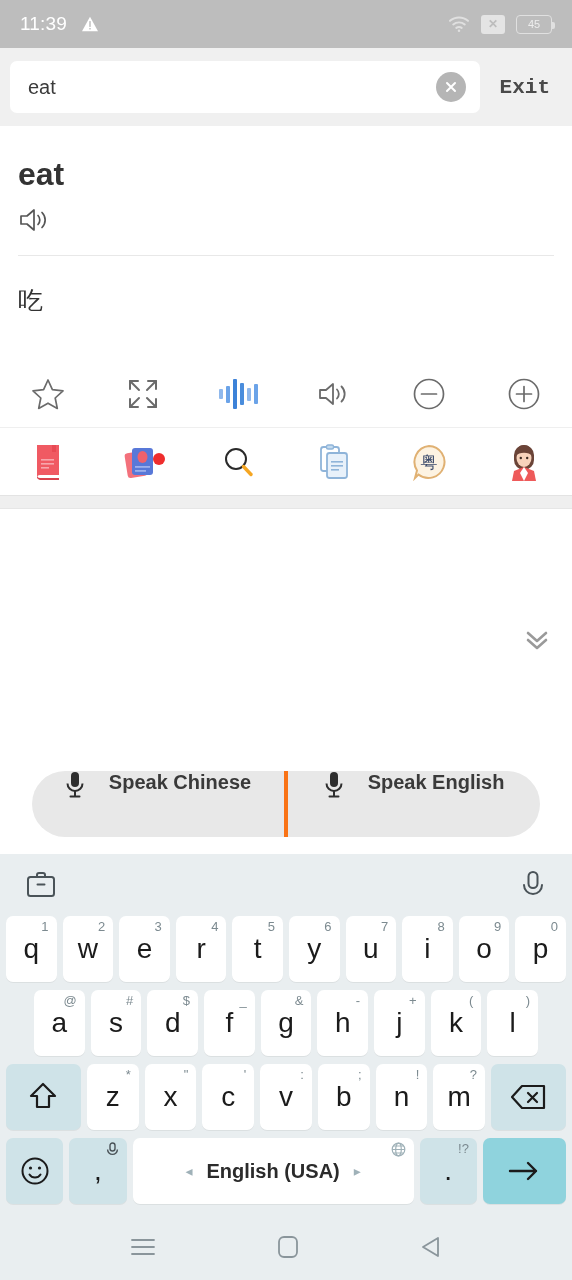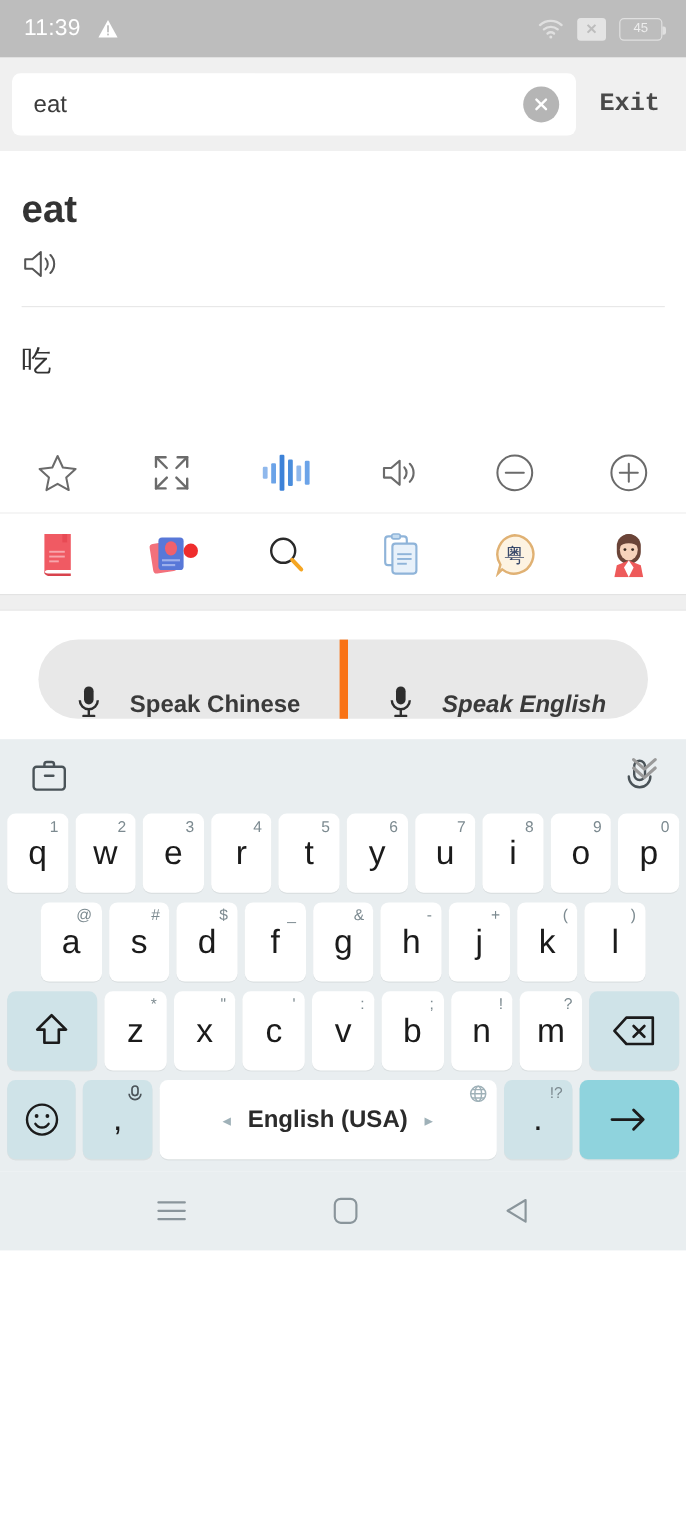--- a/index.html
+++ b/index.html
@@ -3,21 +3,21 @@
 <meta charset="utf-8">
 <style>
   * { margin:0; padding:0; box-sizing:border-box; }
   html,body { width:572px; height:1280px; }
   body {
     font-family:"Liberation Sans", sans-serif;
     background:#ffffff;
     overflow:hidden;
     position:relative;
   }
-  #app { width:572px; height:1042px; display:flex; flex-direction:column; position:relative; }
+  #app { width:572px; height:1280px; display:flex; flex-direction:column; position:relative; }
 
   
   .statusbar {
     height:48px; background:#bdbdbd; color:#ffffff;
     display:flex; align-items:center; padding:0 20px;
     flex:0 0 48px;
   }
   .sb-time { font-size:19px; letter-spacing:.2px; }
   .sb-left { display:flex; align-items:center; gap:14px; }
   .sb-right { margin-left:auto; display:flex; align-items:center; gap:11px; }
@@ -97,23 +97,23 @@
   
   .speakbar {
     flex:0 0 100px; background:#ffffff;
     display:flex; align-items:center; justify-content:center;
   }
   .speak-pill {
     width:508px; height:66px; background:#e8e8e8; border-radius:33px;
     display:flex; align-items:stretch;
   }
   .speak-half {
-    flex:1; display:flex; align-items:flex-end; justify-content:center; gap:24px;
-  }
-  .speak-half + .speak-half { border-left:7px solid #f97316;font-style:italic; }
+    flex:1; display:flex; align-items:flex-start; justify-content:center; gap:24px;
+  }
+  .speak-half + .speak-half { border-left:4px solid #f97316; }
   .speak-label { font-size:20px; font-weight:bold; color:#3a3a3a; }
   .mic-ico { width:20px; height:28px; display:block; }
 
   
   .keyboard { background:#e9eef0; flex:0 0 auto; padding-bottom:2px; }
   .kb-toolbar {
     height:62px; display:flex; align-items:center; justify-content:space-between;
     padding:0 26px;
   }
   .kb-toolbar svg { display:block; }

